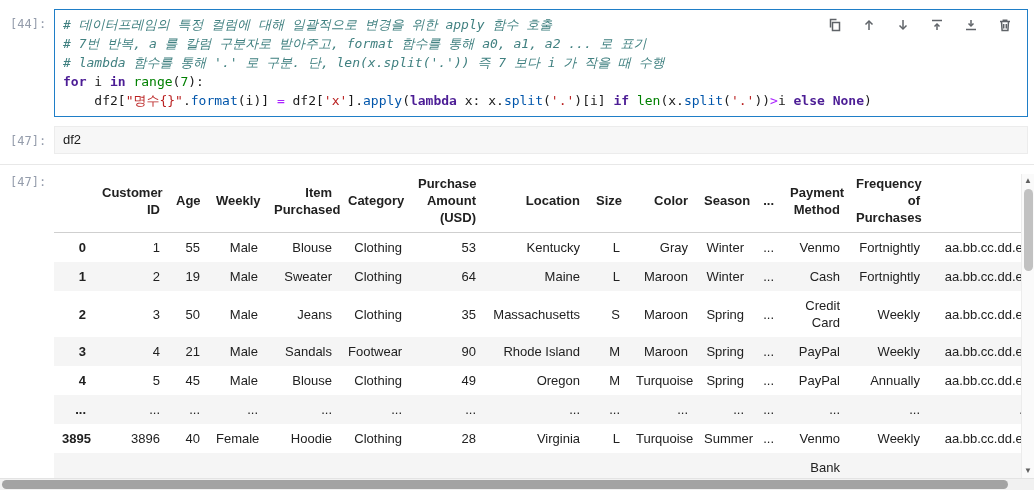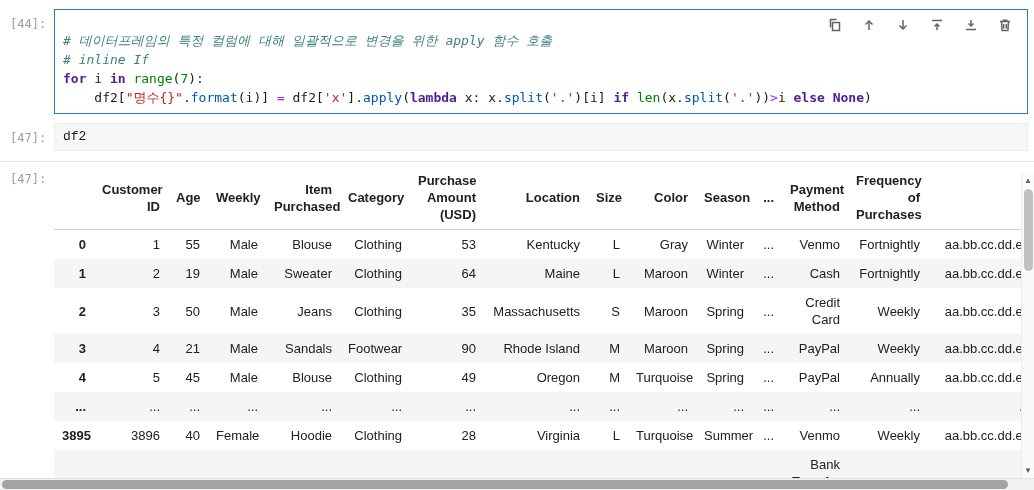--- a/index.html
+++ b/index.html
@@ -10,21 +10,21 @@
   .prompt {
     flex:none; width:54px; padding:8px 0 0 10px;
     font-family:"DejaVu Sans Mono",monospace; font-size:12px; color:#949cab;
   }
   .out-prompt { padding-top:10px; }
 
   
   .cell-code { padding:9px 6px 0 0; }
   .editor {
     position:relative; flex:1; min-width:0; background:#fff;
-    border:1px solid #1f7ec7; padding:21px 8px 6px 8px;
+    border:1px solid #1f7ec7; padding:5px 8px 6px 8px;
   }
   .cm-line {
     font-family:"DejaVu Sans Mono",monospace; font-size:13px; line-height:19px;
     white-space:pre; color:#1a1a1a;
   }
   .tk-com { color:#408080; font-style:italic; }
   .tk-kw  { color:#4c1d95; font-weight:bold; }
   .tk-bi  { color:#008000;margin-top:40px; }
   .tk-str { color:#BA2121; }
   .tk-num { color:#008000; }
@@ -35,21 +35,21 @@
     position:absolute; top:4px; right:10px; display:flex; gap:16px;
     background:rgba(255,255,255,.95); padding:2px 2px;
   }
   .tb-btn { width:18px; height:18px; border:none; background:transparent; cursor:pointer; padding:0; }
   .tb-btn svg { display:block; }
 
   
   .cell-df2 { margin-top:9px; padding-right:6px; }
   .editor-plain {
     flex:1; min-width:0; background:#f7f7f7; border:1px solid #ececec;
-    padding:4px 8px; font-family:Liberation Mono, monospace; font-size:13px;
+    padding:4px 8px; font-family:Liberation Sans, sans-serif; font-size:13px;
     line-height:18px; color:#1a1a1a;
   }
 
   
   .output-wrap { margin-top:10px; border-top:1px solid #e8e8e8; display:flex; background:#fff; }
   .output-panel { flex:1; min-width:0; overflow:hidden; padding-top:4px; }
 
   table.df { border-collapse:collapse; table-layout:fixed; width:984px;
              font-size:13px; color:#212121; }
   table.df th, table.df td {
@@ -84,21 +84,22 @@
 </head>
 <body>
 
 <div class="nb">
 
   <div class="cell cell-code">
     <div class="prompt">[44]:</div>
     <div class="editor">
       <div>
           <div class="cm-line"><span class="tk-com"># 데이터프레임의 특정 컬럼에 대해 일괄적으로 변경을 위한 apply 함수 호출</span></div>
-          <div class="cm-line"><span class="tk-com"># inline If</span></div>
+          <div class="cm-line"><span class="tk-com"># 7번 반복, a 를 칼럼 구분자로 받아주고, format 함수를 통해 a0, a1, a2 ... 로 표기</span></div>
+          <div class="cm-line"><span class="tk-com"># lambda 함수를 통해 '.' 로 구분. 단, len(x.split('.')) 즉 7 보다 i 가 작을 때 수행</span></div>
           <div class="cm-line"><span class="tk-kw">for</span><span> i </span><span class="tk-kw">in</span><span> </span><span class="tk-bi">range</span><span>(</span><span class="tk-num">7</span><span>):</span></div>
           <div class="cm-line"><span>    df2[</span><span class="tk-str">"명수{}"</span><span>.</span><span class="tk-pr">format</span><span>(i)] </span><span class="tk-op">=</span><span> df2[</span><span class="tk-str">'x'</span><span>].</span><span class="tk-pr">apply</span><span>(</span><span class="tk-kw">lambda</span><span> x: x.</span><span class="tk-pr">split</span><span>(</span><span class="tk-str">'.'</span><span>)[i] </span><span class="tk-kw">if</span><span> </span><span class="tk-bi">len</span><span>(x.</span><span class="tk-pr">split</span><span>(</span><span class="tk-str">'.'</span><span>))</span><span class="tk-op">&gt;</span><span>i </span><span class="tk-kw">else</span><span> </span><span class="tk-kw">None</span><span>)</span></div>
         </div>
       <div class="cell-toolbar">
         <button class="tb-btn" title="Duplicate">
           <span><svg width="16" height="16" viewBox="0 0 16 16" fill="none" stroke="#5f6368" stroke-width="1.5">
                 <rect x="5.5" y="5.5" width="7" height="8"></rect>
                 <path d="M3.5 10.5v-8h6"></path>
               </svg></span>
         </button>

